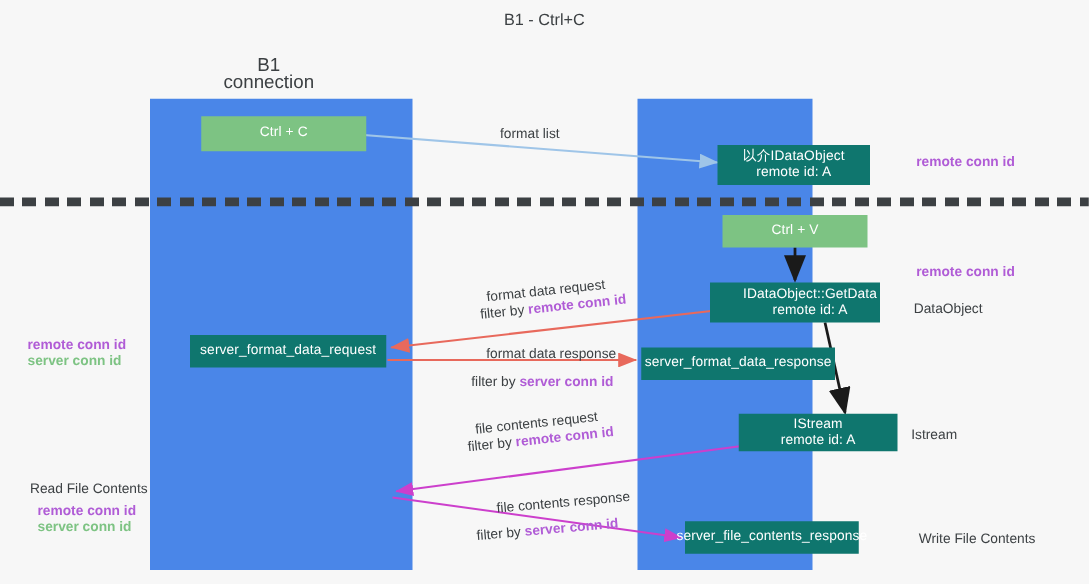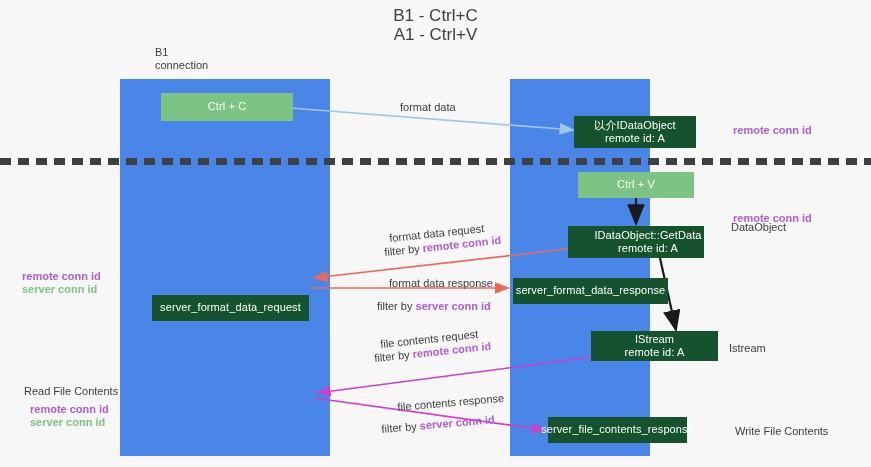--- a/index.html
+++ b/index.html
@@ -20,28 +20,29 @@
     position: absolute;
     inset: 0;
   }
   
   .title {
     position: absolute;
     top: 6px;
     left: 0;
     width: 871px;
     text-align: center;
-    font-size: 17px;
+    font-size: 13px;
     line-height: 19px;
     color: #3c4043;
   }
   
   .col-head {
     position: absolute;
-    font-size: 11px;
+    text-align: center;
+    font-size: 15px;
     line-height: 13px;
     color: #3c4043;
   }
   .col-head .l1 { display: block; }
   .col-head .l2 { display: block; }
   #head-b1 { left: 155px; top: 46px; width: 120px; }
   #head-a1 { left: 570px; top: 46px; width: 120px; }
 
   
   .lane {
@@ -60,21 +61,21 @@
     align-items: center;
     justify-content: center;
     text-align: center;
     color: #ffffff;
     font-size: 11px;
     line-height: 13.5px;
     letter-spacing: .1px;
     padding: 2px 4px;
   }
   .box.green  { background: #7dc383; }
-  .box.orange { background: #14532d; }
+  .box.orange { background: #0f766e; }
 
   
   .lbl {
     position: absolute;
     font-size: 11px;
     line-height: 14px;
     color: #3c4043;
     white-space: nowrap;
   }
   .lbl.magenta { color: #b05cd6; font-weight: bold; }
@@ -106,21 +107,20 @@
     pointer-events: none;
   }
 </style>
 </head>
 <body>
 
 <div class="canvas">
 
   <div class="title">
     <div>B1 - Ctrl+C</div>
-    <div>A1 - Ctrl+V</div>
   </div>
 
   <div class="col-head" id="head-b1">
     <span class="l1">B1</span>
     <span class="l2">connection</span>
   </div>
 
   <div class="lane" id="lane-left"></div>
   <div class="lane" id="lane-right"></div>
 
@@ -166,39 +166,39 @@
 
   <div class="box green" style="left:578px; top:172px; width:116px; height:26px;">
     <span>Ctrl + V</span>
   </div>
 
   <div class="box orange" style="left:568px; top:226px; width:136px; height:32px;padding-left:28px;">
     <span>IDataObject::GetData</span>
     <span>remote id: A</span>
   </div>
 
-  <div class="box orange" style="left:152px; top:268px; width:157px; height:26px;margin-top:27px;">
+  <div class="box orange" style="left:152px; top:268px; width:157px; height:26px;">
     <span>server_format_data_request</span>
   </div>
 
   <div class="box orange" style="left:513px; top:278px; width:155px; height:26px;">
     <span>server_format_data_response</span>
   </div>
 
   <div class="box orange" style="left:591px; top:331px; width:127px; height:30px;">
     <span>IStream</span>
     <span>remote id: A</span>
   </div>
 
 
   <div class="box orange" style="left:548px; top:417px; width:139px; height:26px;">
     <span>server_file_contents_response</span>
   </div>
 
-  <div class="lbl" style="left:400px; top:100px;">format data</div>
+  <div class="lbl" style="left:400px; top:100px;">format list</div>
 
   <div class="lbl rot" style="left:390px; top:231px; transform: rotate(-6deg);">format data request</div>
   <div class="lbl rot" style="left:385px; top:245px; transform: rotate(-6deg);">
     <span>filter by </span><span class="magenta-in">remote conn id</span>
   </div>
 
   <div class="lbl" style="left:389px; top:276px;">format data response</div>
   <div class="lbl" style="left:377px; top:299px;">
     <span>filter by </span><span class="magenta-in">server conn id</span>
   </div>
@@ -208,21 +208,21 @@
     <span>filter by </span><span class="magenta-in">remote conn id</span>
   </div>
 
   <div class="lbl rot" style="left:398px; top:400px; transform: rotate(-5deg);">file contents response</div>
   <div class="lbl rot" style="left:382px; top:422px; transform: rotate(-5deg);">
     <span>filter by </span><span class="magenta-in">server conn id</span>
   </div>
 
   <div class="lbl magenta" style="left:733px; top:123px;">remote conn id</div>
   <div class="lbl magenta" style="left:733px; top:211px;">remote conn id</div>
-  <div class="lbl" style="left:731px; top:220px;">DataObject</div>
+  <div class="lbl" style="left:731px; top:240px;">DataObject</div>
   <div class="lbl" style="left:729px; top:341px;">Istream</div>
   <div class="lbl" style="left:735px; top:424px;">Write File Contents</div>
 
   <div class="lbl magenta" style="left:22px; top:269px;">remote conn id</div>
   <div class="lbl green" style="left:22px; top:282px;">server conn id</div>
 
   <div class="lbl" style="left:24px; top:384px;">Read File Contents</div>
   <div class="lbl magenta" style="left:30px; top:402px;">remote conn id</div>
   <div class="lbl green" style="left:30px; top:415px;">server conn id</div>
 

